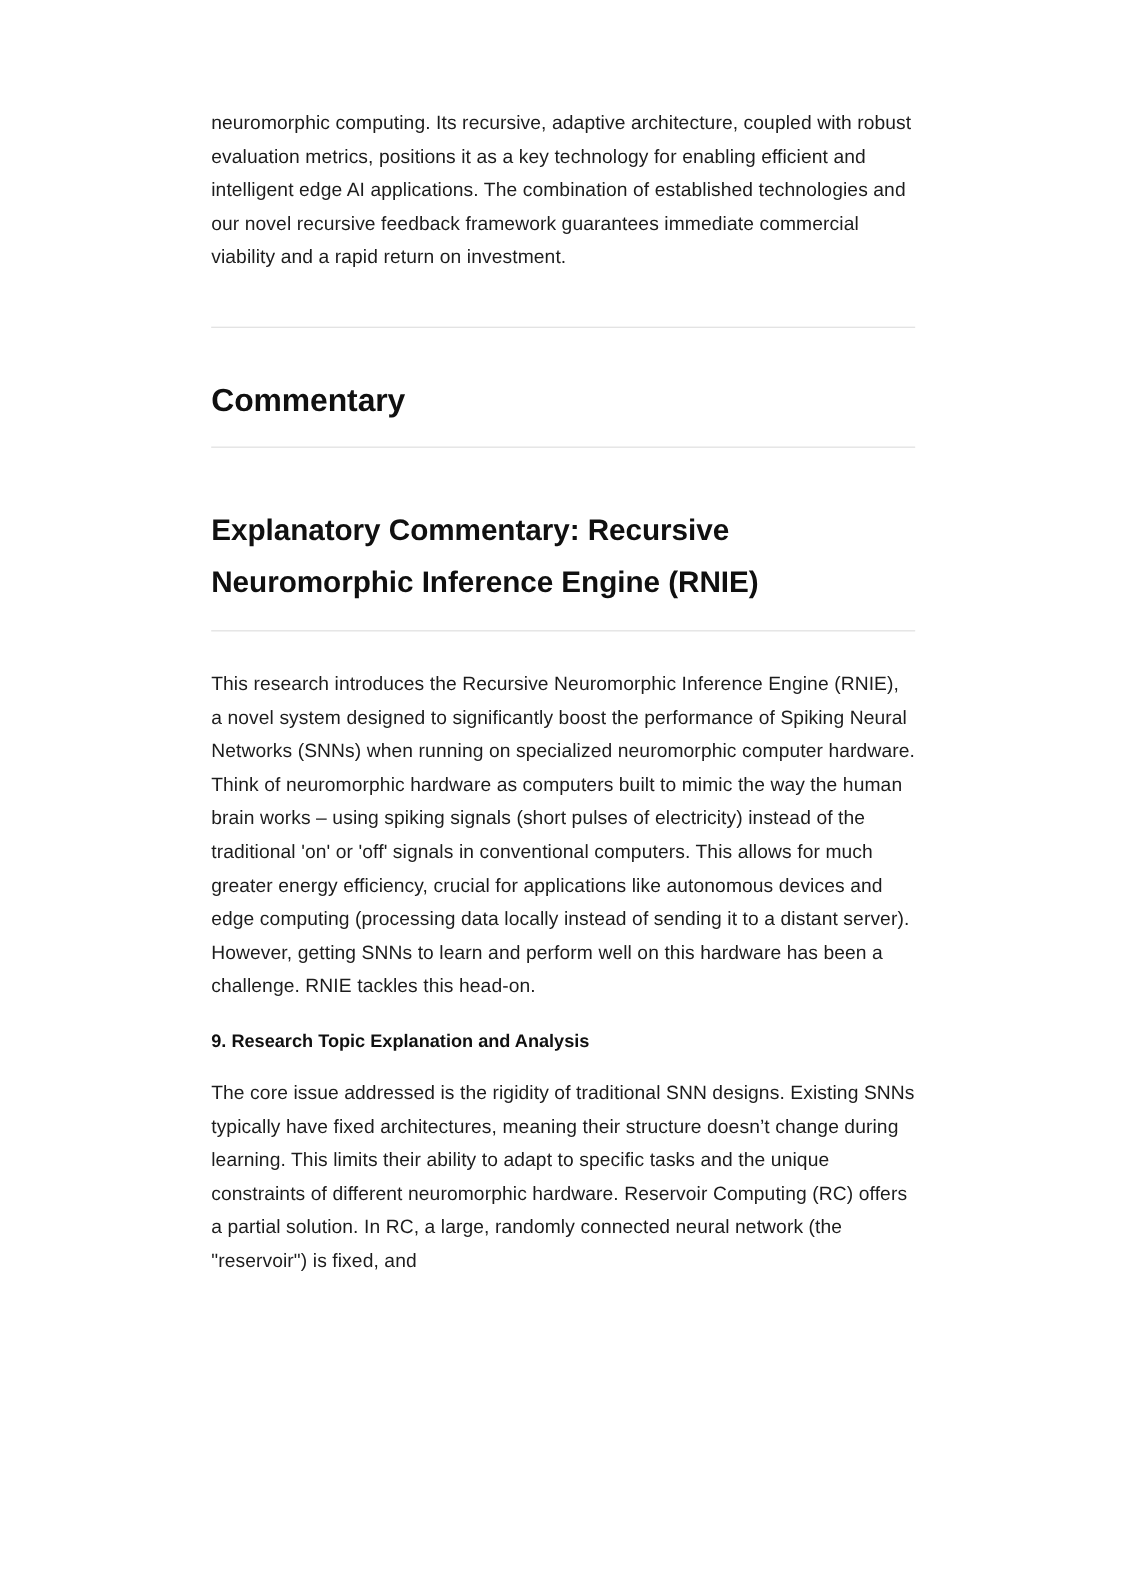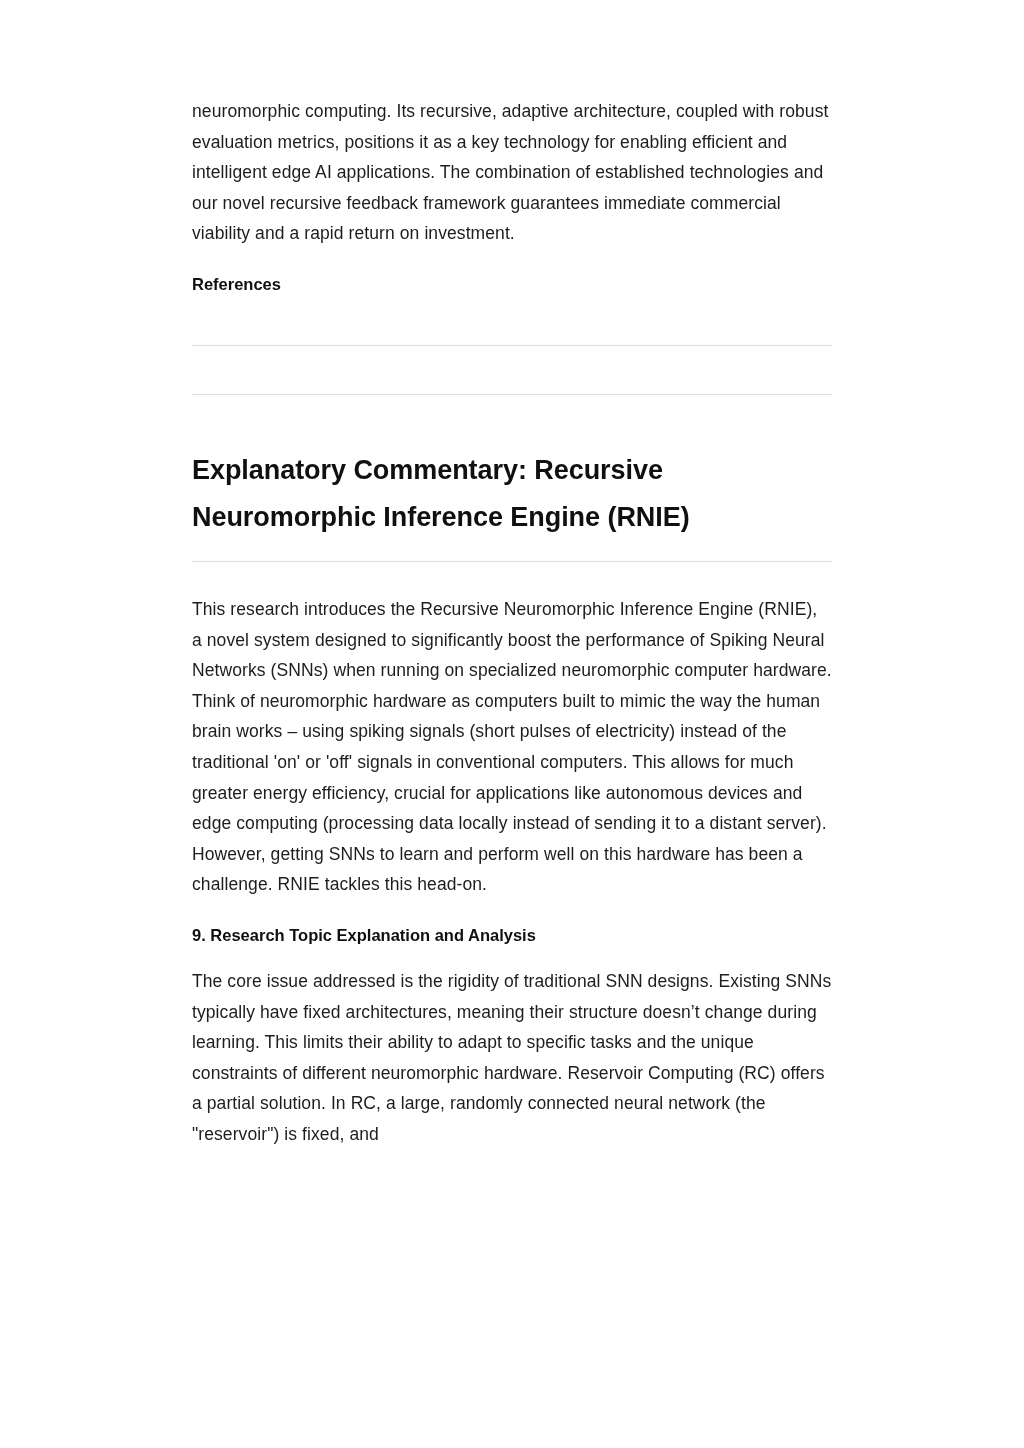--- a/index.html
+++ b/index.html
@@ -77,25 +77,25 @@
   }
 </style>
 </head>
 <body>
 
 <div class="page">
   <div class="content">
 
     <p class="body-text">neuromorphic computing. Its recursive, adaptive architecture, coupled with robust evaluation metrics, positions it as a key technology for enabling efficient and intelligent edge AI applications. The combination of established technologies and our novel recursive feedback framework guarantees immediate commercial viability and a rapid return on investment.</p>
 
-    <h3 class="sub-heading">References</h3>
 
 
     <hr class="rule">
 
+    <h1 class="section-title">Commentary</h1>
 
     <hr class="title-underline">
 
     <h2 class="doc-title">Explanatory Commentary: Recursive Neuromorphic Inference Engine (RNIE)</h2>
 
     <hr class="doc-title-underline">
 
     <p class="body-text">This research introduces the Recursive Neuromorphic Inference Engine (RNIE), a novel system designed to significantly boost the performance of Spiking Neural Networks (SNNs) when running on specialized neuromorphic computer hardware. Think of neuromorphic hardware as computers built to mimic the way the human brain works – using spiking signals (short pulses of electricity) instead of the traditional 'on' or 'off' signals in conventional computers. This allows for much greater energy efficiency, crucial for applications like autonomous devices and edge computing (processing data locally instead of sending it to a distant server). However, getting SNNs to learn and perform well on this hardware has been a challenge. RNIE tackles this head-on.</p>
 
     <h3 class="sub-heading">9. Research Topic Explanation and Analysis</h3>

